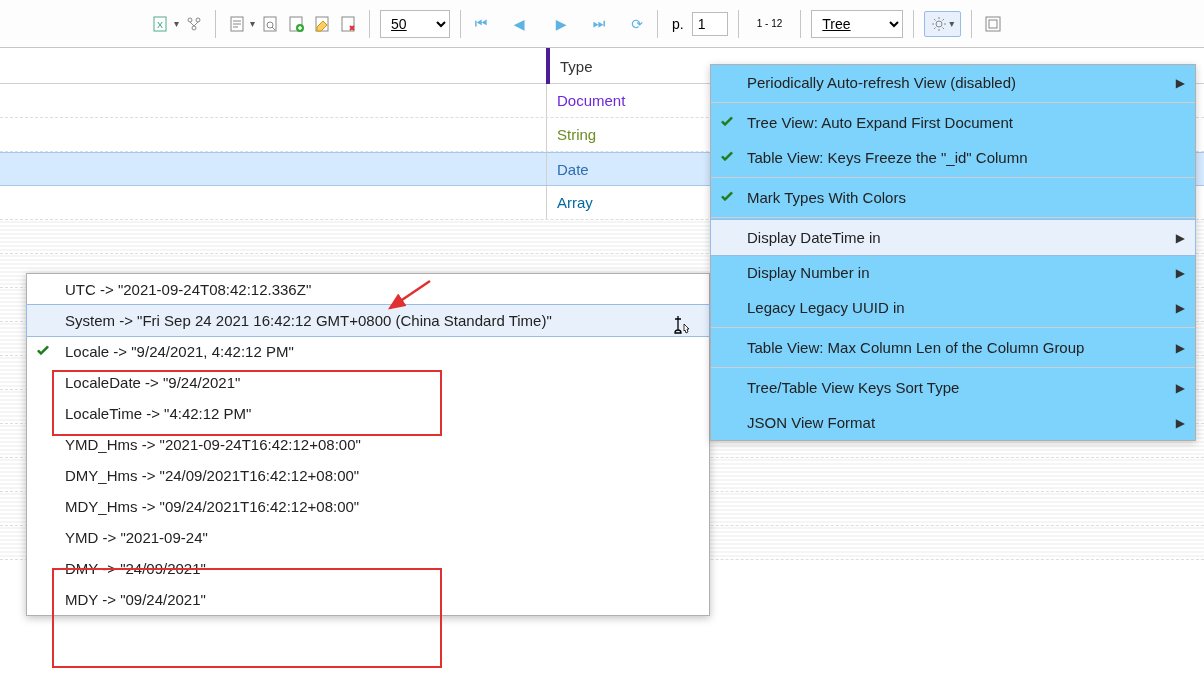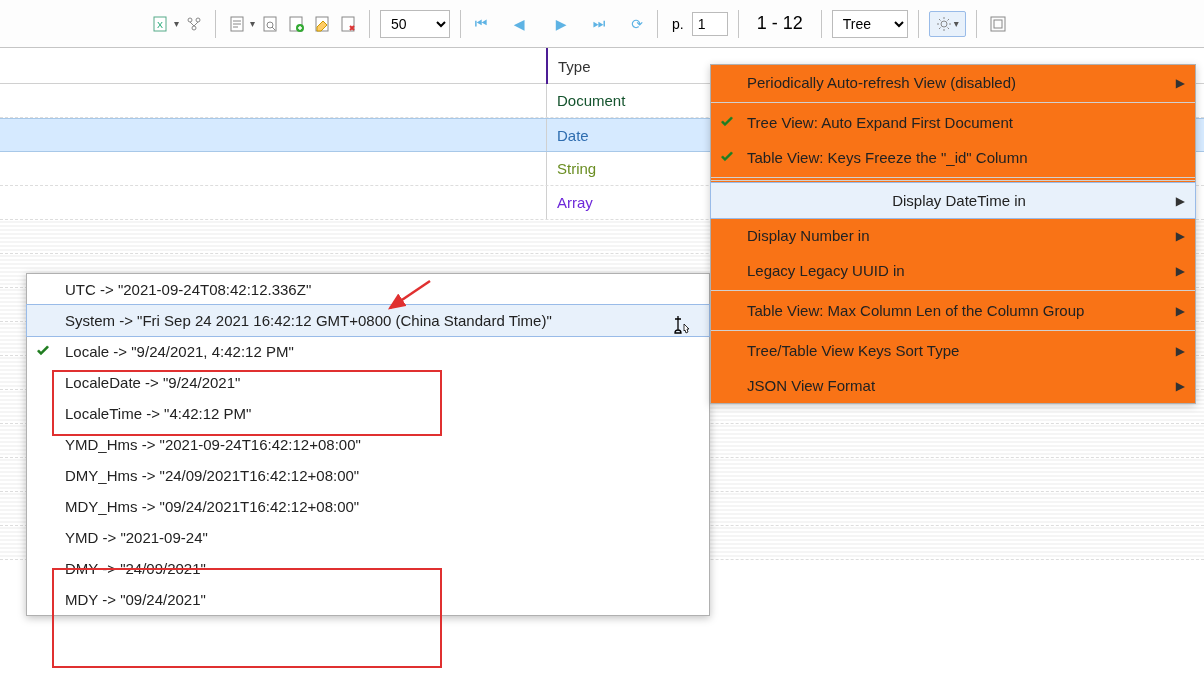--- a/index.html
+++ b/index.html
@@ -2,44 +2,44 @@
 <html><head>
 <meta charset="utf-8">
 <style>
 * { box-sizing: border-box; margin: 0; padding: 0; }
 body { font-family: Arial, sans-serif; font-size: 14px; background: #fff; width: 1204px; height: 675px; position: relative; overflow: hidden; }
 
 .toolbar { height: 48px; border-bottom: 1px solid #c5c5c5; display: flex; align-items: center; padding: 0 8px 0 150px; gap: 4px; background: #fdfdfd; }
 .tb-icon { width: 22px; height: 22px; display: inline-flex; align-items: center; justify-content: center; cursor: pointer; }
 .tb-sep { width: 1px; height: 28px; background: #c5c5c5; margin: 0 6px; }
 .tb-dropdown { font-size: 10px; color: #555; margin-left: -2px; }
-.tb-select { border: 1px solid #bbb; padding: 4px 6px; font-size: 14px; background: #fff; }
+.tb-select { border: 1px solid #bbb; padding: 4px 6px; font-size: 14px; background: #fff; text-decoration: underline; }
 .tb-page-label { font-size: 14px; margin: 0 4px; }
 .tb-page-input { width: 36px; border: 1px solid #bbb; padding: 3px 5px; font-size: 14px; }
-.tb-range { font-size: 18px; margin: 0 8px; }
+.tb-range { font-size: 10px; margin: 0 8px; }
 .tb-nav-icon { width: 20px; height: 20px; cursor: pointer; display:inline-flex; align-items:center; justify-content:center; }
 .gear-btn { border: 1px solid #99bbe8; background: #e8f1fb; padding: 4px 6px; display: flex; align-items: center; gap: 4px; cursor: pointer; border-radius: 2px; }
 
 .grid { position: relative; }
 .grid-header { height: 36px; display: flex; align-items: center; border-bottom: 1px solid #d0d0d0; }
-.type-header { position: absolute; left: 546px; top: 0; font-size: 15px; color: #333; border-left: 2px solid #4c1d95; height: 36px; display:flex; align-items:center; padding-left:10px; padding-right:30px;}
+.type-header { position: absolute; left: 546px; top: 0; font-size: 15px; color: #333; border-left: 4px solid #4c1d95; height: 36px; display:flex; align-items:center; padding-left:10px; padding-right:30px;}
 .grid-row { height: 34px; border-bottom: 1px dashed #ddd; position: relative; }
 .grid-row.selected { background: #d6eaff; border-bottom: 1px solid #a8c8e8; border-top: 1px solid #a8c8e8; }
 .type-cell { position: absolute; left: 546px; top: 0; height: 100%; display: flex; align-items: center; padding-left: 10px; font-size: 15px; border-left: 1px solid #d0d0d0; }
-.type-document { color: #14532d; }
+.type-document { color: #6d28d9; }
 .type-objectid { color: #8a4fb5; }
 .type-string { color: #6b8e23; }
 .type-date { color: #2e6db0; }
-.type-array { color: #6d28d9; }
+.type-array { color: #0369a1; }
 .faded-row { background: repeating-linear-gradient(0deg, #fff, #fff 2px, #f5f5f5 2px, #f5f5f5 4px); }
 
 
-.settings-menu { position: absolute; top: 64px; left: 710px; width: 486px; background: #f97316; border: 1px solid #b0b0b0; box-shadow: 0 2px 8px rgba(0,0,0,0.2); z-index: 100; }
+.settings-menu { position: absolute; top: 64px; left: 710px; width: 486px; background: #7dd3fc; border: 1px solid #b0b0b0; box-shadow: 0 2px 8px rgba(0,0,0,0.2); z-index: 100; }
 .menu-item { padding: 9px 24px 9px 36px; font-size: 15px; color: #222; position: relative; cursor: pointer; }
-.menu-item.hover { background: #e8f1fb; outline: 1px solid #99bbe8; text-align: center; }
+.menu-item.hover { background: #e8f1fb; outline: 1px solid #99bbe8; }
 .menu-sep { height: 1px; background: #d0d0d0; margin: 2px 0; }
 .menu-check { position: absolute; left: 8px; top: 50%; transform: translateY(-50%); }
 .menu-arrow { position: absolute; right: 10px; top: 50%; transform: translateY(-50%); font-size: 12px; color: #333; }
 
 
 .datetime-menu { position: absolute; top: 273px; left: 26px; width: 684px; background: #fff; border: 1px solid #b0b0b0; box-shadow: 0 2px 8px rgba(0,0,0,0.25); z-index: 90; }
 .dt-item { padding: 7px 10px 7px 38px; font-size: 15px; color: #222; position: relative; cursor: pointer; }
 .dt-item.hover { background: #e8f1fb; outline: 1px solid #99bbe8; }
 .dt-check { position: absolute; left: 8px; top: 50%; transform: translateY(-50%); }
 
@@ -121,21 +121,21 @@
   <span style="width:10px"></span>
   <span class="tb-nav-icon" style="color:#5eb3e4">⏭</span>
   <span style="width:10px"></span>
   <span class="tb-nav-icon" style="color:#5eb3e4">⟳</span>
   <span class="tb-sep"></span>
   <span class="tb-page-label">p.</span>
   <input class="tb-page-input" value="1" style="">
   <span class="tb-sep"></span>
   <span class="tb-range">1 - 12</span>
   <span class="tb-sep"></span>
-  <select class="tb-select" style="width:76px">
+  <select class="tb-select" style="width:92px">
     <option>Tree</option>
   </select>
   <span class="tb-sep"></span>
   <span class="gear-btn">
     <svg width="16" height="16" viewBox="0 0 16 16">
         <circle cx="8" cy="8" r="3" fill="none" stroke="#888"></circle>
         <path d="M8 1 v2 M8 13 v2 M1 8 h2 M13 8 h2 M3 3 l1.5 1.5 M11.5 11.5 L13 13 M3 13 l1.5 -1.5 M11.5 4.5 L13 3" stroke="#888"></path>
       </svg>
     <span class="tb-dropdown">▾</span>
   </span>
@@ -149,27 +149,27 @@
 </div>
 
 <div class="grid">
   <div class="grid-header">
     <div class="type-header">Type</div>
   </div>
   <div id="grid-rows">
       <div class="grid-row">
         <div class="type-cell type-document">Document</div>
       </div>
+      <div class="grid-row">
+        <div class="type-cell type-string">String</div>
+      </div>
       <div class="grid-row selected">
         <div class="type-cell type-date">Date</div>
       </div>
       <div class="grid-row">
-        <div class="type-cell type-string">String</div>
-      </div>
-      <div class="grid-row">
         <div class="type-cell type-array">Array</div>
       </div>
     </div>
 
   <div class="grid-row faded-row"></div>
   <div class="grid-row faded-row"></div>
   <div class="grid-row faded-row"></div>
   <div class="grid-row faded-row"></div>
   <div class="grid-row faded-row"></div>
   <div class="grid-row faded-row"></div>
@@ -184,20 +184,24 @@
     <div class="menu-sep"></div>
     <div class="menu-item"><span class="menu-check"><svg class="check-svg" viewBox="0 0 16 16">
           <path d="M3 8 l3 3 l7 -7" stroke="#2a8a2a" stroke-width="2.5" fill="none"></path>
           <path d="M3 8 l3 3 l7 -7" stroke="#1a6a1a" stroke-width="1" fill="none"></path>
         </svg></span><span>Tree View: Auto Expand First Document</span></div>
     <div class="menu-item"><span class="menu-check"><svg class="check-svg" viewBox="0 0 16 16">
           <path d="M3 8 l3 3 l7 -7" stroke="#2a8a2a" stroke-width="2.5" fill="none"></path>
           <path d="M3 8 l3 3 l7 -7" stroke="#1a6a1a" stroke-width="1" fill="none"></path>
         </svg></span><span>Table View: Keys Freeze the "_id" Column</span></div>
     <div class="menu-sep"></div>
+    <div class="menu-item"><span class="menu-check"><svg class="check-svg" viewBox="0 0 16 16">
+          <path d="M3 8 l3 3 l7 -7" stroke="#2a8a2a" stroke-width="2.5" fill="none"></path>
+          <path d="M3 8 l3 3 l7 -7" stroke="#1a6a1a" stroke-width="1" fill="none"></path>
+        </svg></span><span>Mark Types With Colors</span></div>
     <div class="menu-sep"></div>
     <div class="menu-item hover"><span>Display DateTime in</span><span class="menu-arrow">▶</span></div>
     <div class="menu-item"><span>Display Number in</span><span class="menu-arrow">▶</span></div>
     <div class="menu-item"><span>Legacy Legacy UUID in</span><span class="menu-arrow">▶</span></div>
     <div class="menu-sep"></div>
     <div class="menu-item"><span>Table View: Max Column Len of the Column Group</span><span class="menu-arrow">▶</span></div>
     <div class="menu-sep"></div>
     <div class="menu-item"><span>Tree/Table View Keys Sort Type</span><span class="menu-arrow">▶</span></div>
     <div class="menu-item"><span>JSON View Format</span><span class="menu-arrow">▶</span></div>
   </div>

